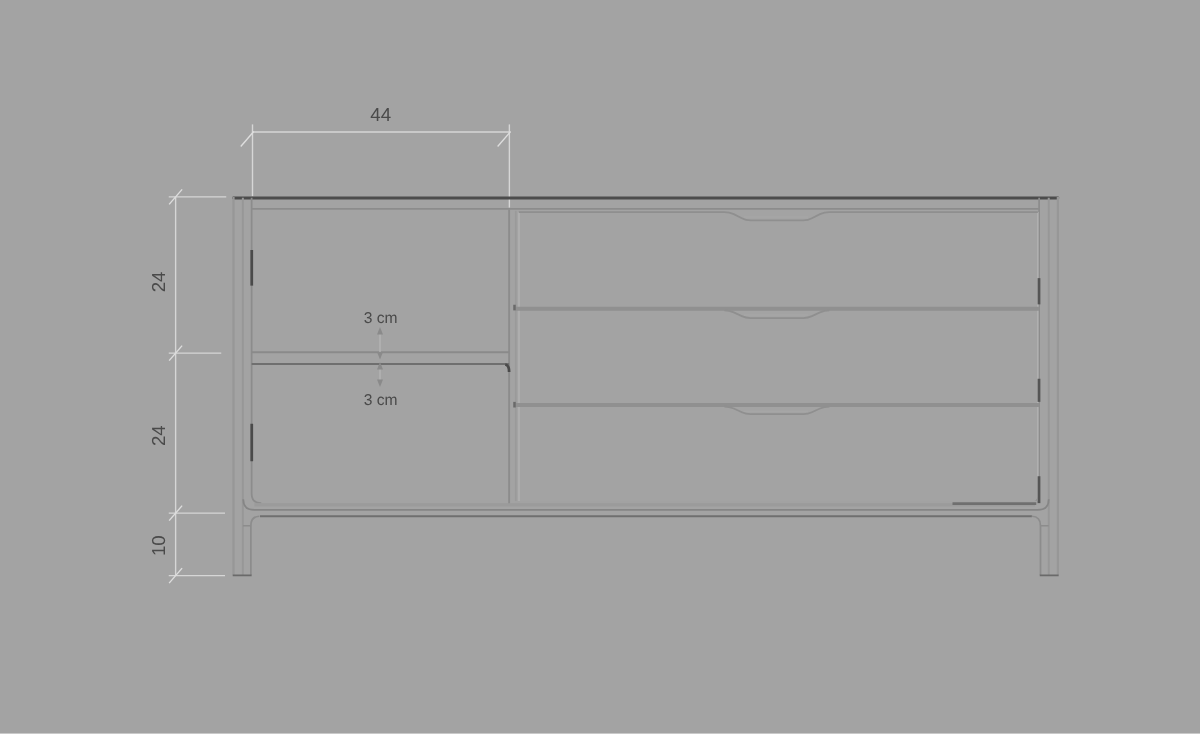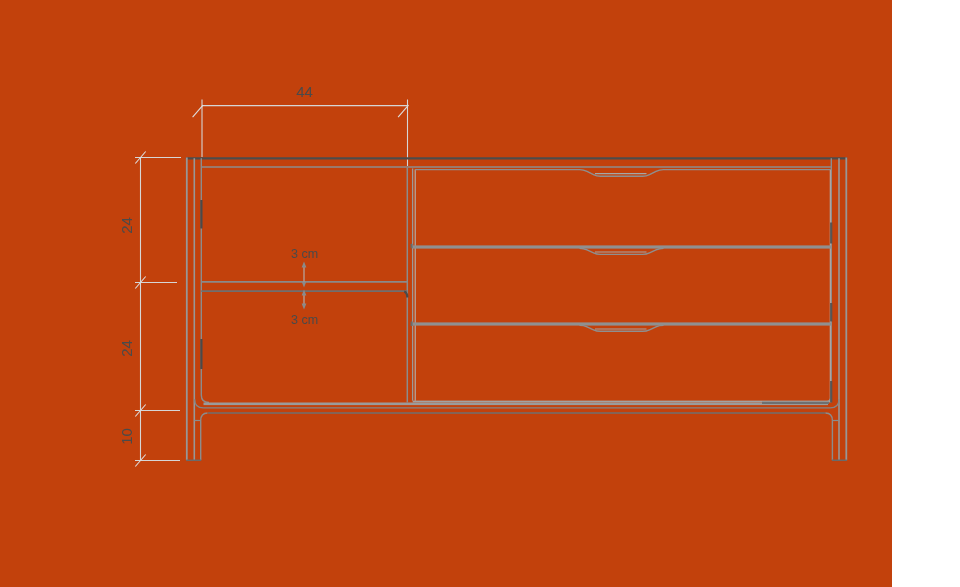--- a/index.html
+++ b/index.html
@@ -1,16 +1,16 @@
 <!DOCTYPE html>
 <html><head>
 <meta charset="utf-8">
 <style>
   html,body{margin:0;padding:0;background:#ffffff;}
-  .canvas{position:relative;width:892px;height:587px;background:#c2410c;overflow:hidden;}
+  .canvas{position:relative;width:960px;height:587px;background:#a3a3a3;overflow:hidden;}
   svg text{font-family:"Liberation Sans",sans-serif;fill:#4a4a4a;}
 </style>
 </head>
 <body>
 <div class="canvas">
 <svg width="960" height="587" viewBox="0 0 960 587" xmlns="http://www.w3.org/2000/svg">
 
 <g stroke="#d6d6d6" fill="none" stroke-width="1.1">
   <line x1="202" y1="105.6" x2="407.5" y2="105.6"></line>
   <line x1="202" y1="99.5" x2="202" y2="157"></line>

